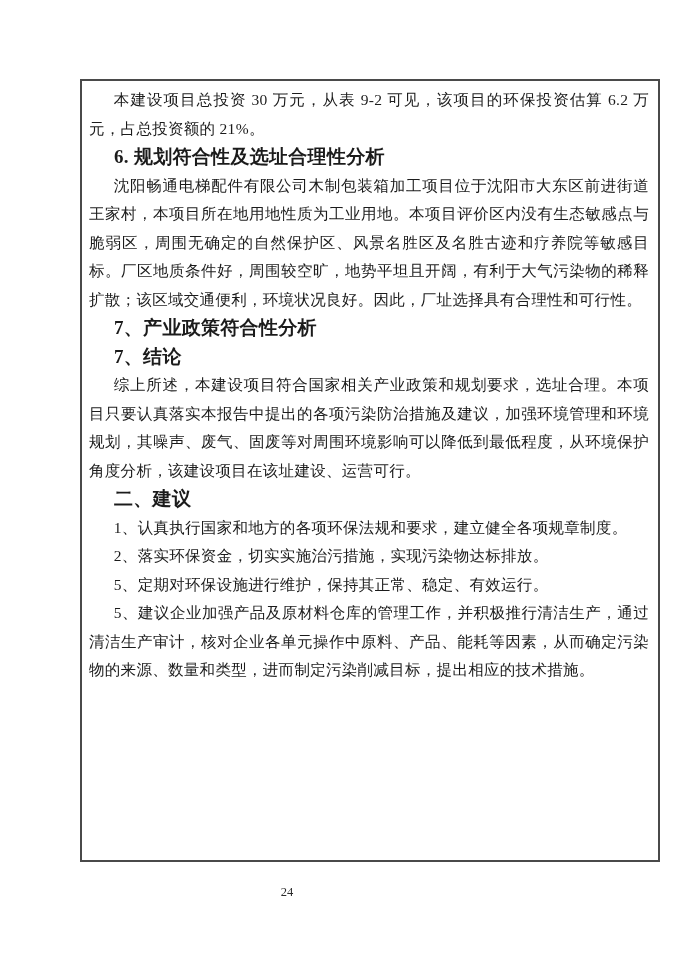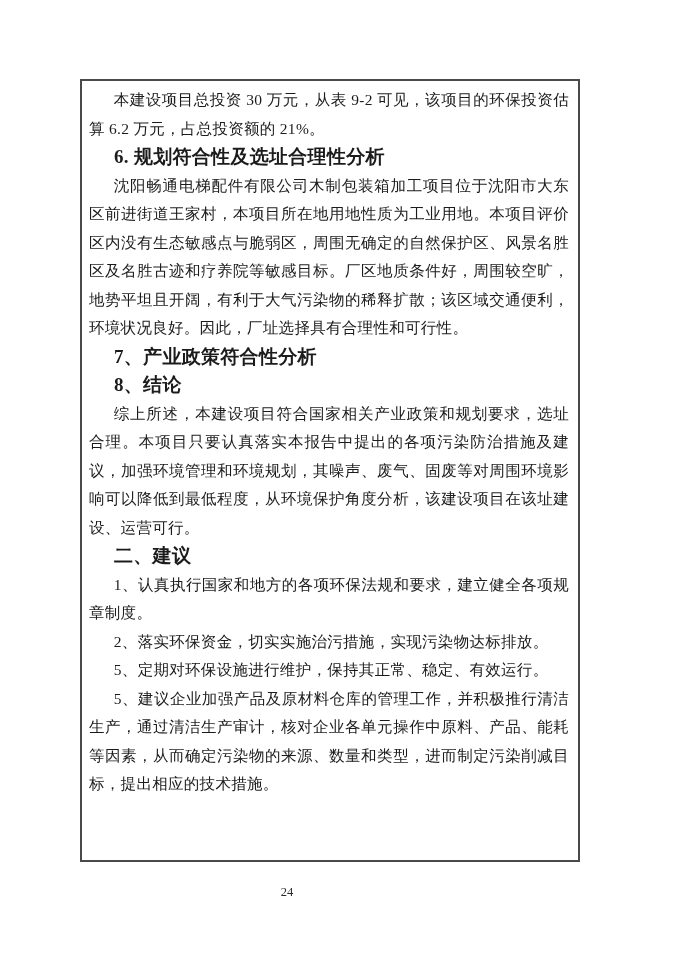--- a/index.html
+++ b/index.html
@@ -3,21 +3,21 @@
 <meta charset="utf-8">
 <style>
   html,body{margin:0;padding:0;}
   body{
     width:679px;height:960px;position:relative;
     background:#ffffff;
     font-family:"Liberation Serif","DejaVu Serif",serif;
     overflow:hidden;
   }
   .doc-frame{
-    position:absolute;left:80px;top:79px;width:500px;height:783px;
+    position:absolute;left:80px;top:79px;width:580px;height:783px;
     border:2px solid #4a4a4a;
     box-sizing:border-box;
     padding:5px 9px 0 7px;
     color:#1b1b1b;
     background:#ffffff;
   }
   .para{
     margin:0;
     font-size:15.5px;
     line-height:28.5px;
@@ -41,21 +41,21 @@
   }
 </style>
 </head>
 <body>
 
 <div class="doc-frame">
   <p class="para">本建设项目总投资 30 万元，从表 9-2 可见，该项目的环保投资估算 6.2 万元，占总投资额的 21%。</p>
   <p class="heading">6. 规划符合性及选址合理性分析</p>
   <p class="para">沈阳畅通电梯配件有限公司木制包装箱加工项目位于沈阳市大东区前进街道王家村，本项目所在地用地性质为工业用地。本项目评价区内没有生态敏感点与脆弱区，周围无确定的自然保护区、风景名胜区及名胜古迹和疗养院等敏感目标。厂区地质条件好，周围较空旷，地势平坦且开阔，有利于大气污染物的稀释扩散；该区域交通便利，环境状况良好。因此，厂址选择具有合理性和可行性。</p>
   <p class="heading">7、产业政策符合性分析</p>
-  <p class="heading">8、结论</p>
+  <p class="heading">7、结论</p>
   <p class="para">综上所述，本建设项目符合国家相关产业政策和规划要求，选址合理。本项目只要认真落实本报告中提出的各项污染防治措施及建议，加强环境管理和环境规划，其噪声、废气、固废等对周围环境影响可以降低到最低程度，从环境保护角度分析，该建设项目在该址建设、运营可行。</p>
   <p class="heading">二、建议</p>
   <p class="para">1、认真执行国家和地方的各项环保法规和要求，建立健全各项规章制度。</p>
   <p class="para">2、落实环保资金，切实实施治污措施，实现污染物达标排放。</p>
   <p class="para">5、定期对环保设施进行维护，保持其正常、稳定、有效运行。</p>
   <p class="para">5、建议企业加强产品及原材料仓库的管理工作，并积极推行清洁生产，通过清洁生产审计，核对企业各单元操作中原料、产品、能耗等因素，从而确定污染物的来源、数量和类型，进而制定污染削减目标，提出相应的技术措施。</p>
 
 </div>
 
 <div class="page-footer">24</div>

